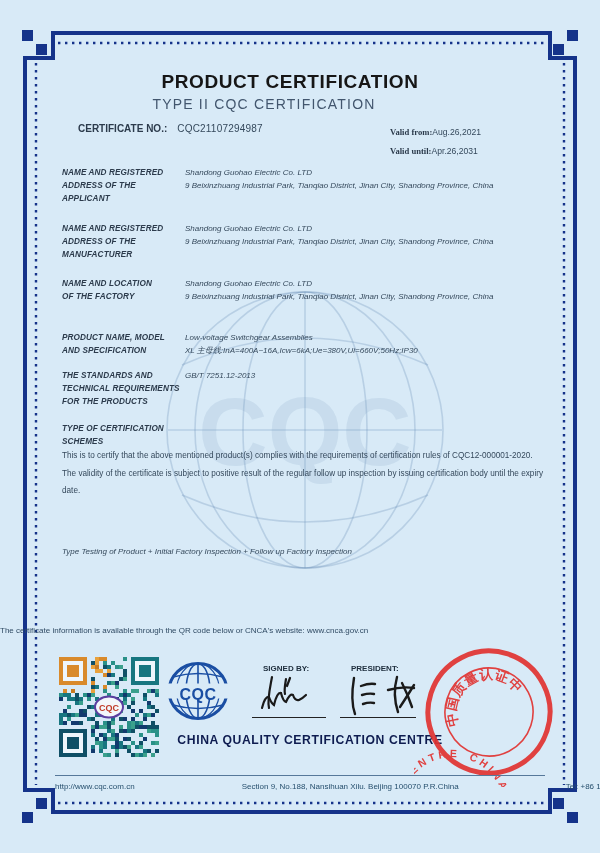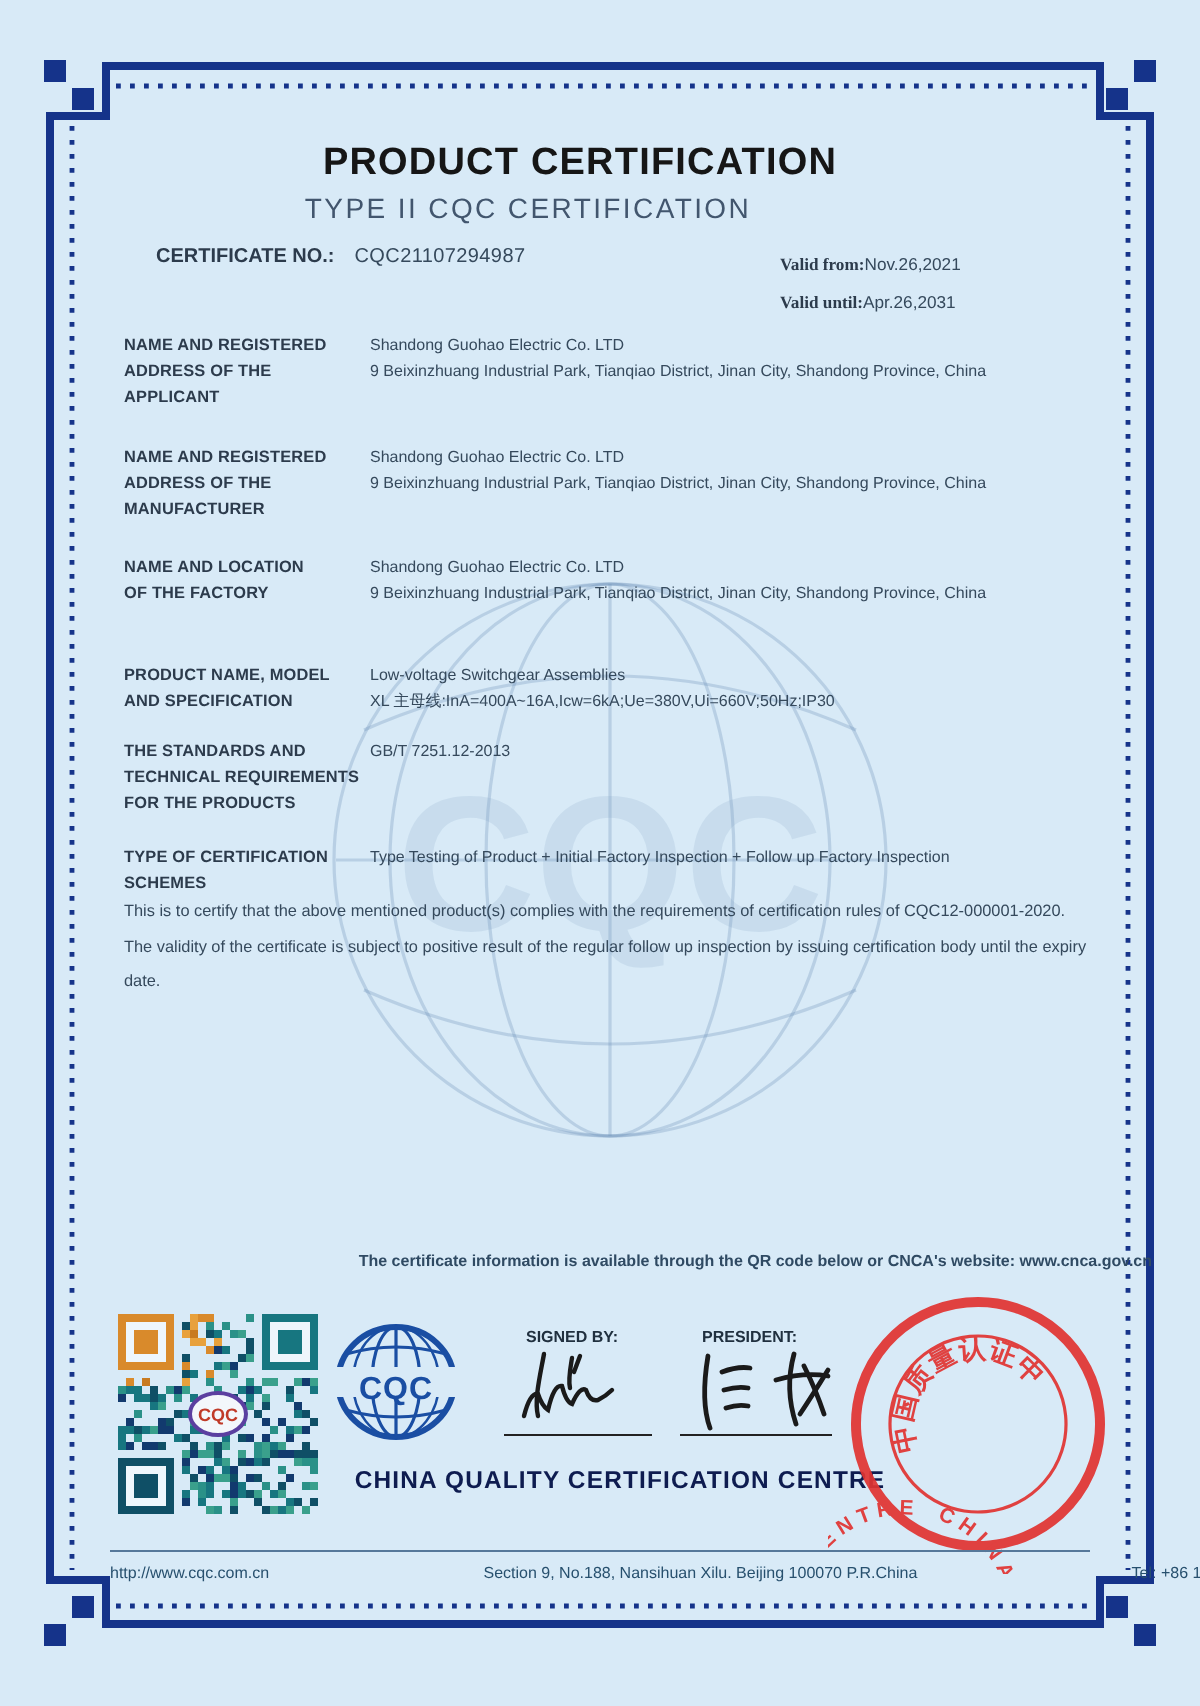--- a/index.html
+++ b/index.html
@@ -19,28 +19,28 @@
   .subtitle{
     position:absolute; left:0; top:96px; width:528px; text-align:center;
     font-size:14px; letter-spacing:1.2px; color:#42566e;
   }
   .certline{position:absolute; left:78px; top:123px; font-size:10px;}
   .certline .lbl{font-weight:bold; color:#2c3b4c; margin-right:10px;}
   .certline .val{color:#35495c; letter-spacing:0.2px;}
   .validblock{position:absolute; left:390px; top:123px; font-size:8.6px; line-height:19px;}
   .validblock .lbl{font-weight:bold; color:#2c3b4c; margin-right:0;font-family:Liberation Serif, serif;}
   .fields{position:absolute; left:62px; top:166px; width:482px;}
-  .field-row{display:flex;}
+  .field-row{display:flex;font-style:italic;}
   .field-label{
     width:123px; flex:0 0 123px; font-weight:bold; font-size:8.2px; line-height:13px;
     color:#2c3b4c; white-space:pre-line; letter-spacing:0.1px;
   }
   .field-value{flex:1; font-size:8px; line-height:13px; color:#35495c; white-space:pre-line;}
   .statement{position:absolute; left:62px; top:447px; width:482px; font-size:8.2px; line-height:17.5px; color:#35495c;}
-  .qr-note{position:absolute; left:0; top:626px; width:576px; text-align:right; font-size:8px; color:#2f4a63;font-weight:bold;}
+  .qr-note{position:absolute; left:0; top:626px; width:576px; text-align:left; font-size:8px; color:#2f4a63;}
   .qr-box{position:absolute; left:58px; top:656px;}
   .cqc-logo{position:absolute; left:166px; top:660px;}
   .sig-label{position:absolute; font-size:8px; font-weight:bold; color:#20303f;}
   .sig-canvas{position:absolute;}
   .sig-line{position:absolute; height:1px; background:#222;}
   .org-name{
     position:absolute; left:140px; top:733px; width:340px; text-align:center;
     font-size:12.2px; font-weight:bold; letter-spacing:0.6px; color:#0e1c50;
   }
   .stamp{position:absolute; left:414px; top:637px; opacity:0.92;}
@@ -87,21 +87,21 @@
   </svg>
 
   <div class="title">PRODUCT CERTIFICATION</div>
   <div class="subtitle">TYPE II CQC CERTIFICATION</div>
 
   <div class="certline">
     <span class="lbl">CERTIFICATE NO.:</span><span class="val">CQC21107294987</span>
   </div>
   <div class="validblock">
     <div>
-      <span class="lbl">Valid from:</span><span>Nov.26,2021</span>
+      <span class="lbl">Valid from:</span><span>Aug.26,2021</span>
     </div>
     <div>
       <span class="lbl">Valid until:</span><span>Apr.26,2031</span>
     </div>
   </div>
 
   <div class="fields" id="fields">
       <div class="field-row" style="margin-bottom: 17px;">
         <div class="field-label">NAME AND REGISTERED
 ADDRESS OF THE APPLICANT</div>
@@ -126,21 +126,21 @@
 AND  SPECIFICATION</div>
         <div class="field-value">Low-voltage Switchgear Assemblies
 XL 主母线:InA=400A~16A,Icw=6kA;Ue=380V,Ui=660V;50Hz;IP30</div>
       </div>
       <div class="field-row" style="margin-bottom: 14px;">
         <div class="field-label">THE STANDARDS AND
 TECHNICAL REQUIREMENTS
 FOR THE PRODUCTS</div>
         <div class="field-value">GB/T 7251.12-2013</div>
       </div>
-      <div class="field-row" style="margin-bottom: 4px;">
+      <div class="field-row" style="margin-bottom: 4px; flex-direction: column;">
         <div class="field-label">TYPE OF CERTIFICATION
 SCHEMES</div>
         <div class="field-value">Type Testing of Product + Initial Factory Inspection + Follow up Factory Inspection</div>
       </div>
     </div>
 
   <div class="statement">
     <div>This is to certify that the above mentioned product(s) complies with the requirements of certification rules of CQC12-000001-2020.</div>
     <div>The validity of the certificate is subject to positive result of the regular follow up inspection by issuing certification body until the expiry date.</div>
   </div>

